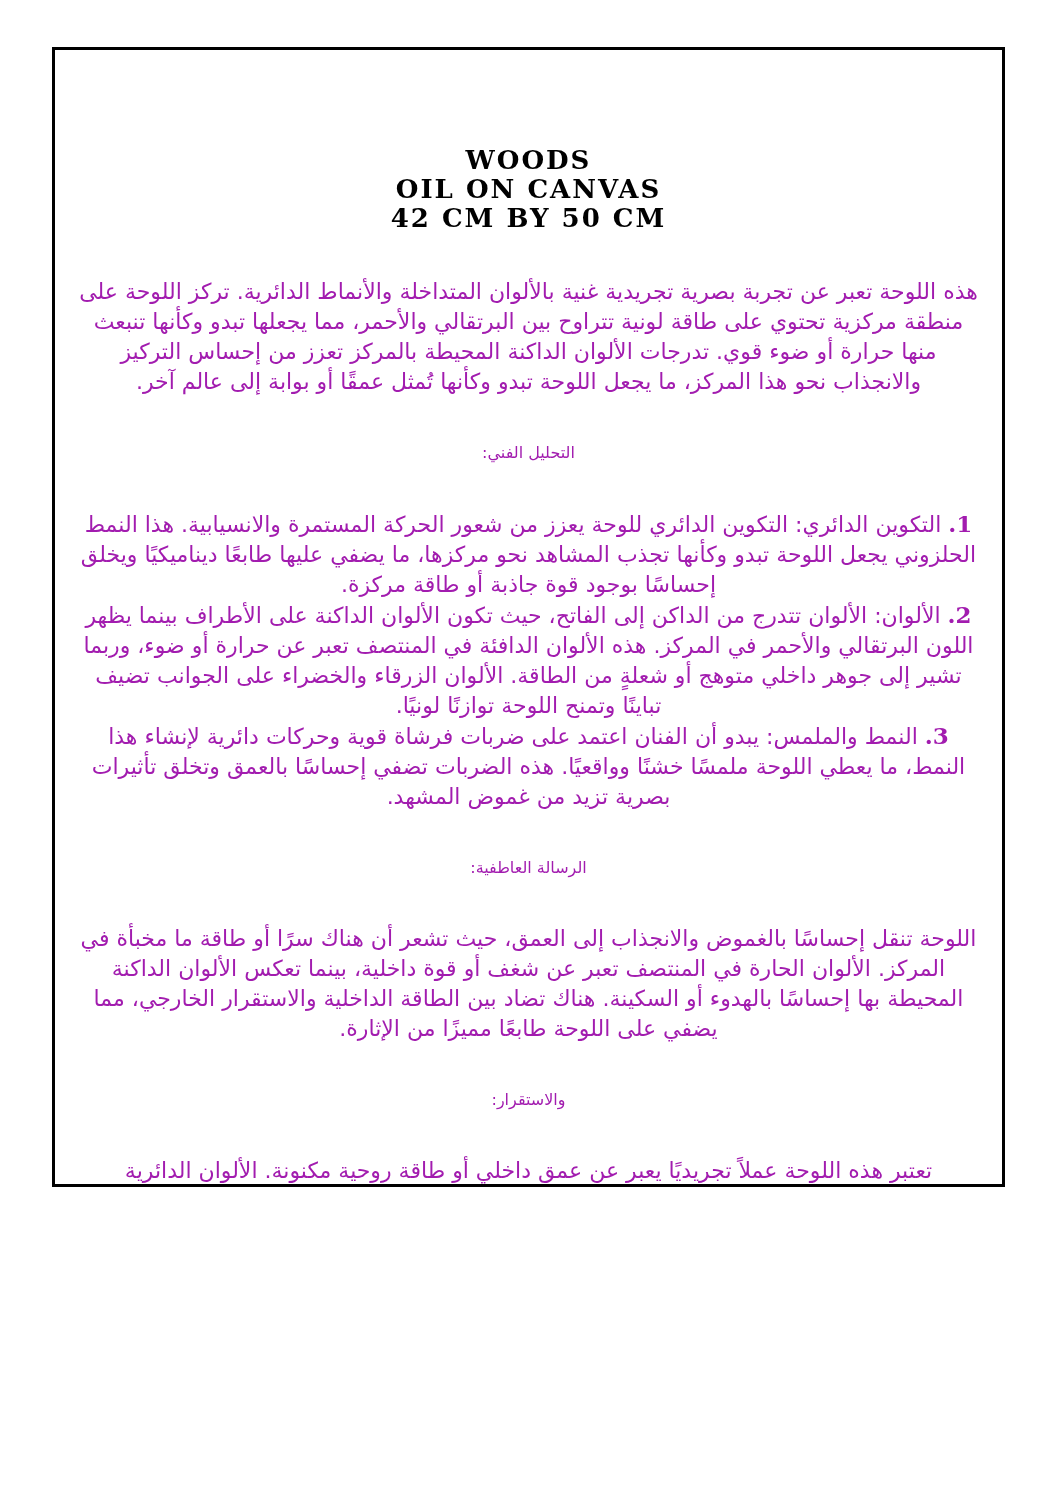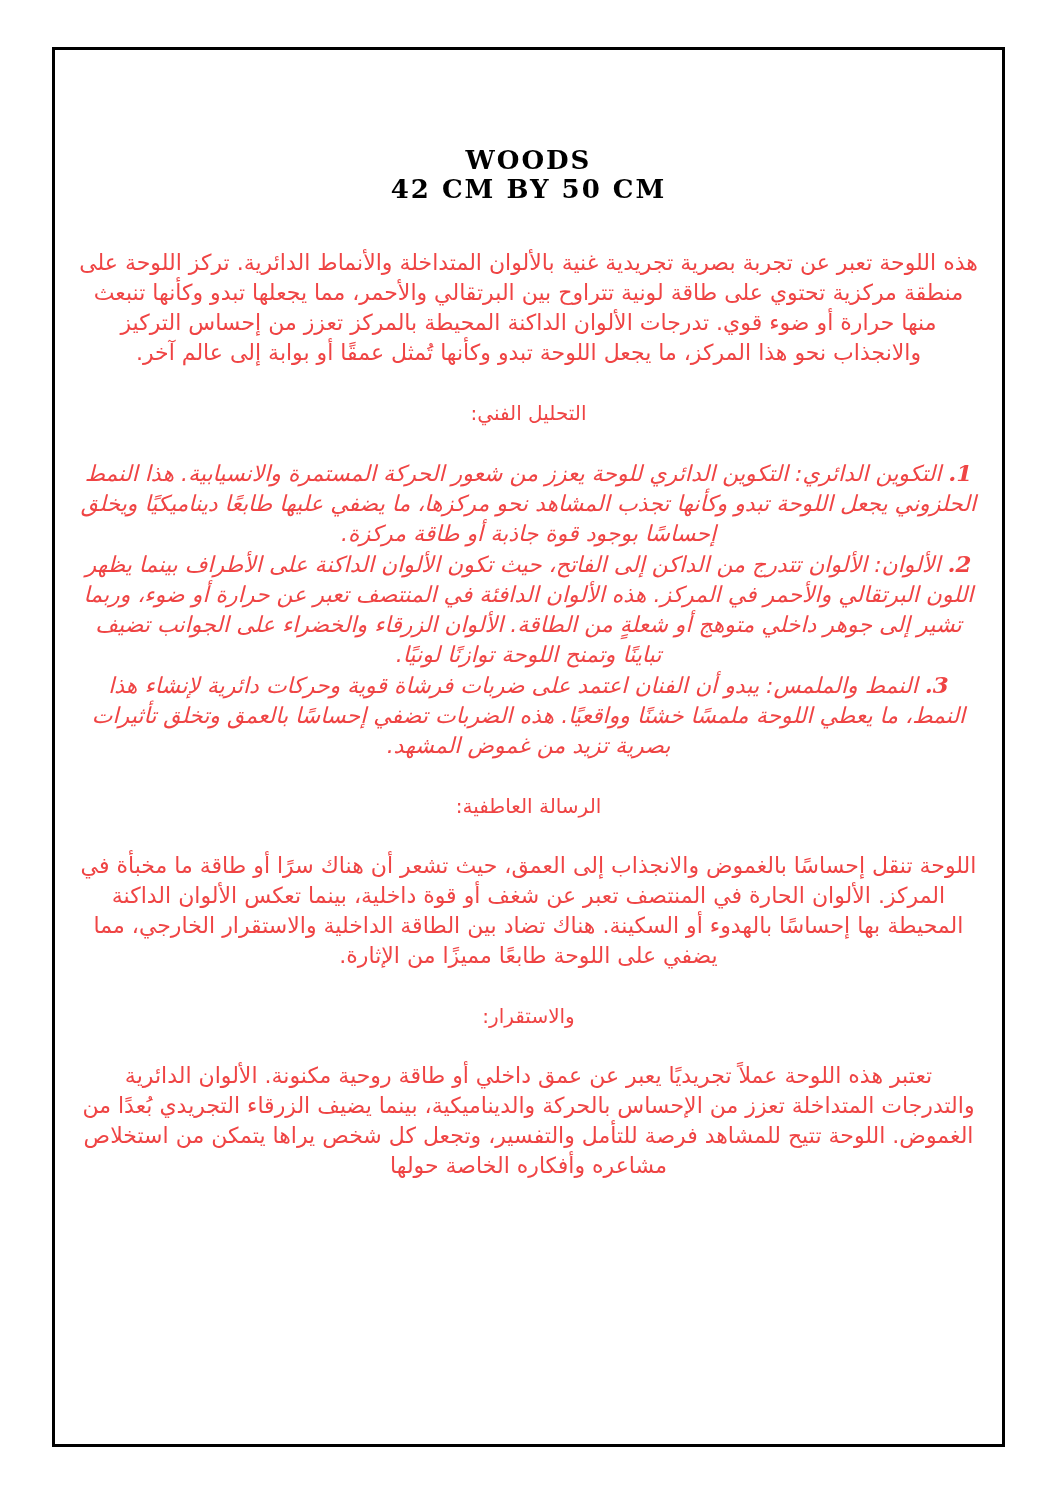--- a/index.html
+++ b/index.html
@@ -16,73 +16,74 @@
     height: 1497px;
     background: #ffffff;
     font-family: "DejaVu Sans", sans-serif;
     color: #000000;
   }
   .frame {
     position: absolute;
     left: 52px;
     top: 47px;
     width: 953px;
-    height: 1400px;
+    height: 1140px;
     box-sizing: border-box;
     border: 3px solid #000000;
     padding: 0 3px;
     overflow: hidden;
   }
   .title {
     margin-top: 96px;
     text-align: center;
     font-family: "DejaVu Serif", serif;
     font-weight: bold;
     font-size: 26px;
     line-height: 29px;
     letter-spacing: 2px;
     color: #000000;
   }
   .body-text {
     direction: rtl;
     text-align: center;
     font-size: 22px;
     line-height: 30px;
-    color: #ef4444;
+    color: #a21caf;
   }
   .para {
     margin: 0 auto;
     max-width: 905px;
   }
   .intro {
     margin-top: 44px;
   }
   .heading {
-    margin: 30px auto;
-    font-size: 20px;
+    margin: 41px auto;
+    font-size: 16px;
     font-weight: normal;
     text-align: center;
     direction: rtl;
   }
-  .items { margin: 4px auto; font-style: italic; }
+  .items { margin: 4px auto; }
   .item { margin: 0 auto; }
   .num {
     font-family: "DejaVu Serif", serif;
     font-weight: bold;
     font-size: 23px;
   }
 </style>
 </head>
 <body>
 
 <div class="page">
   <div class="frame">
 
     <header class="title">
       <div>WOODS</div>
+      <div>OIL ON CANVAS</div>
       <div>42 CM BY 50 CM</div>
     </header>
 
     <div class="body-text">
 
       <p class="para intro">هذه اللوحة تعبر عن تجربة بصرية تجريدية غنية بالألوان المتداخلة والأنماط الدائرية. تركز اللوحة على منطقة مركزية تحتوي على طاقة لونية تتراوح بين البرتقالي والأحمر، مما يجعلها تبدو وكأنها تنبعث منها حرارة أو ضوء قوي. تدرجات الألوان الداكنة المحيطة بالمركز تعزز من إحساس التركيز والانجذاب نحو هذا المركز، ما يجعل اللوحة تبدو وكأنها تُمثل عمقًا أو بوابة إلى عالم آخر.</p>
 
       <h2 class="heading">التحليل الفني:</h2>
 
       <div class="items">

